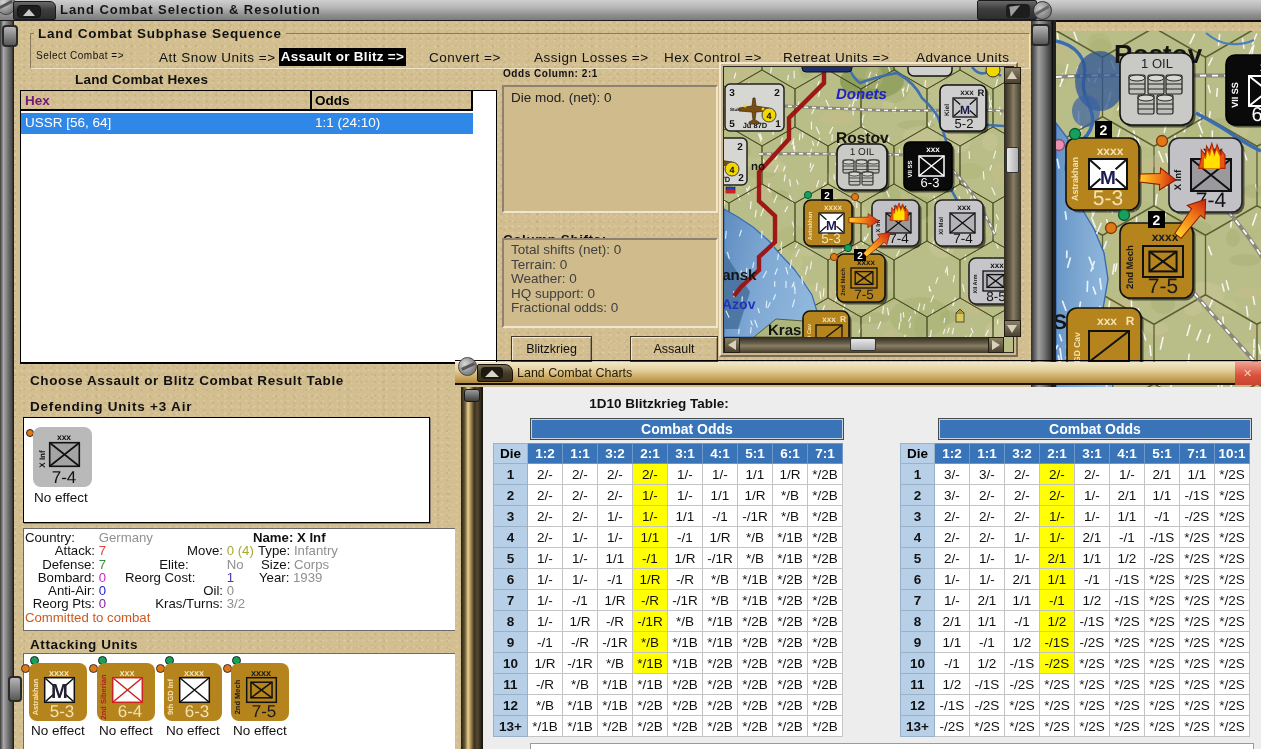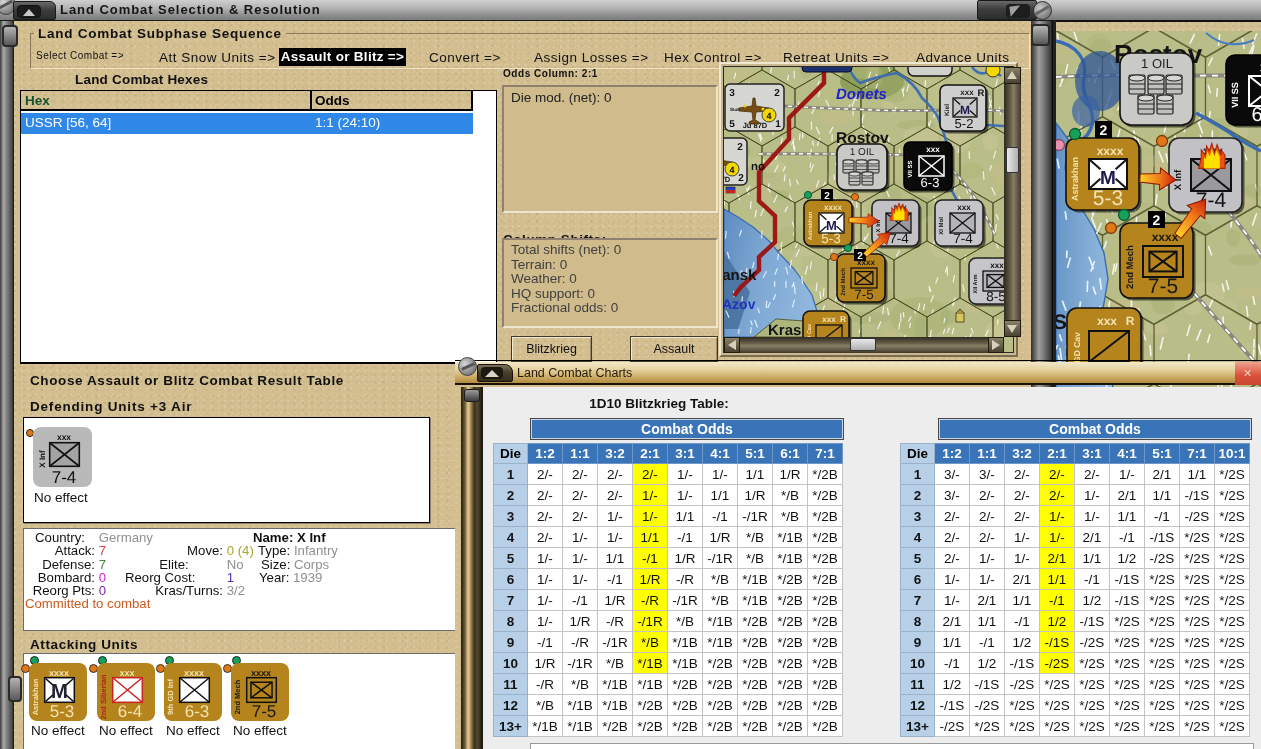--- a/index.html
+++ b/index.html
@@ -293,21 +293,21 @@
   <div class="abs b" style="left:279px;top:48px;width:127px;height:18px;background:#000;color:#fff;font-size:13.5px;text-align:center;line-height:18px;letter-spacing:.3px;">Assault or Blitz =&gt;</div>
   <div class="abs" style="top:50px;font-size:13.5px;color:#111;letter-spacing:.5px;left:429px;">Convert =&gt;</div>
   <div class="abs" style="top:50px;font-size:13.5px;color:#111;letter-spacing:.5px;left:534px;">Assign Losses =&gt;</div>
   <div class="abs" style="top:50px;font-size:13.5px;color:#111;letter-spacing:.5px;left:664px;">Hex Control =&gt;</div>
   <div class="abs" style="top:50px;font-size:13.5px;color:#111;letter-spacing:.5px;left:783px;">Retreat Units =&gt;</div>
   <div class="abs" style="top:50px;font-size:13.5px;color:#111;letter-spacing:.5px;left:916px;">Advance Units</div>
 
   <div class="abs b" style="left:31px;top:72px;font-size:13.5px;color:#111;letter-spacing:.2px;margin-left:44px;">Land Combat Hexes</div>
   <div class="abs" style="left:20px;top:90px;width:477px;height:274px;background:#fff;border:1px solid #000;"></div>
   <div class="abs speck" style="left:21px;top:91px;width:452px;height:20px;border-bottom:2px solid #000;border-right:2px solid #000;"></div>
-  <div class="abs b" style="left:25px;top:93px;font-size:13.5px;color:#14532d;">Hex</div>
+  <div class="abs b" style="left:25px;top:93px;font-size:13.5px;color:#701a75;">Hex</div>
   <div class="abs b" style="left:315px;top:93px;font-size:13.5px;color:#000;">Odds</div>
   <div class="abs" style="left:310px;top:91px;width:2px;height:20px;background:#000;"></div>
   <div class="abs" style="left:21px;top:113px;width:452px;height:21px;background:#2f87e8;"></div>
   <div class="abs" style="left:25px;top:115px;font-size:13.5px;color:#fff;">USSR [56, 64]</div>
   <div class="abs" style="left:315px;top:115px;font-size:13.5px;color:#fff;">1:1 (24:10)</div>
 
   <div class="abs b" style="left:503px;top:68px;font-size:10px;color:#111;letter-spacing:.55px;">Odds Column: 2:1</div>
   <div class="abs sunk" style="left:502px;top:85px;width:216px;height:128px;"></div>
   <div class="abs" style="left:511px;top:90px;font-size:13.5px;color:#222;">Die mod. (net): 0</div>
 
@@ -664,24 +664,25 @@
           <rect x="0.7" y="0.7" width="29.6" height="23.6" fill="#a4a4a4" stroke="#111" stroke-width="1.6"></rect>
           <path d="M1,1 L30,24 M30,1 L1,24" stroke="#111" stroke-width="1.6" fill="none"></path>
         </g>
       <text x="31" y="56" font-size="17" text-anchor="middle" fill="#111" font-family="Liberation Sans">7-4</text>
     </svg>
   </div>
   <div class="abs" style="left:34px;top:490px;font-size:13.5px;color:#111;">No effect</div>
 
   <div class="abs" style="left:23px;top:528px;width:433px;height:103px;background:#fff;border:1px solid #6a6a6a;"></div>
   <div class="abs" style="left:25px;top:531px;width:430px;font-size:13.2px;line-height:13.3px;color:#111;">
-    <div><span style="display:inline-block;width:70px;text-align:center;">Country:</span> <span style="color:#909090">Germany</span><span style="display:inline-block;width:1px;"></span><span class="b" style="position:absolute;left:228px;">Name: X Inf</span></div>
+    <div><span style="display:inline-block;width:70px;text-align:left;">Country:</span> <span style="color:#909090">Germany</span><span style="display:inline-block;width:1px;"></span><span class="b" style="position:absolute;left:228px;">Name: X Inf</span></div>
     <div><span style="display:inline-block;width:70px;text-align:right;">Attack:</span> <span style="color:#e04545">7</span><span style="position:absolute;left:100px;"><span style="display:inline-block;width:98px;text-align:right;">Move:</span> <span style="color:#a8a832">0 (4)</span></span><span style="position:absolute;left:233px;">Type: <span style="color:#909090">Infantry</span></span></div>
     <div><span style="display:inline-block;width:70px;text-align:right;">Defense:</span> <span style="color:#3f8a3f">7</span><span style="position:absolute;left:100px;"><span style="display:inline-block;width:98px;text-align:center;">Elite:</span> <span style="color:#909090">No</span></span><span style="position:absolute;left:236px;">Size: <span style="color:#909090">Corps</span></span></div>
     <div><span style="display:inline-block;width:70px;text-align:right;">Bombard:</span> <span style="color:#cc22cc">0</span><span style="position:absolute;left:100px;"><span style="display:inline-block;width:98px;text-align:left;">Reorg Cost:</span> <span style="color:#5533aa">1</span></span><span style="position:absolute;left:234px;">Year: <span style="color:#909090">1939</span></span></div>
+    <div><span style="display:inline-block;width:70px;text-align:right;">Anti-Air:</span> <span style="color:#2222cc">0</span><span style="position:absolute;left:100px;"><span style="display:inline-block;width:98px;text-align:right;">Oil:</span> <span style="color:#909090">0</span></span></div>
     <div><span style="display:inline-block;width:70px;text-align:right;">Reorg Pts:</span> <span style="color:#8822aa">0</span><span style="position:absolute;left:100px;"><span style="display:inline-block;width:98px;text-align:right;">Kras/Turns:</span> <span style="color:#909090">3/2</span></span></div>
     <div style="color:#cc5a1e;">Committed to combat</div>
   </div>
 
   <div class="abs b" style="left:30px;top:637px;font-size:13.5px;color:#111;letter-spacing:.6px;">Attacking Units</div>
   <div class="abs" style="left:23px;top:653px;width:433px;height:96px;background:#fff;border:1px solid #6a6a6a;border-bottom:none;"></div>
 
   <div class="abs" style="left:21px;top:664px;width:9px;height:9px;border-radius:50%;background:#e07818;border:1px solid #333;"></div>
   <div class="abs" style="left:30px;top:656px;width:9px;height:9px;border-radius:50%;background:#16a05c;border:1px solid #222;"></div>
   <div class="abs" style="left:29px;top:663px;width:58px;height:58px;background:#b5841c;border-radius:8px;">

